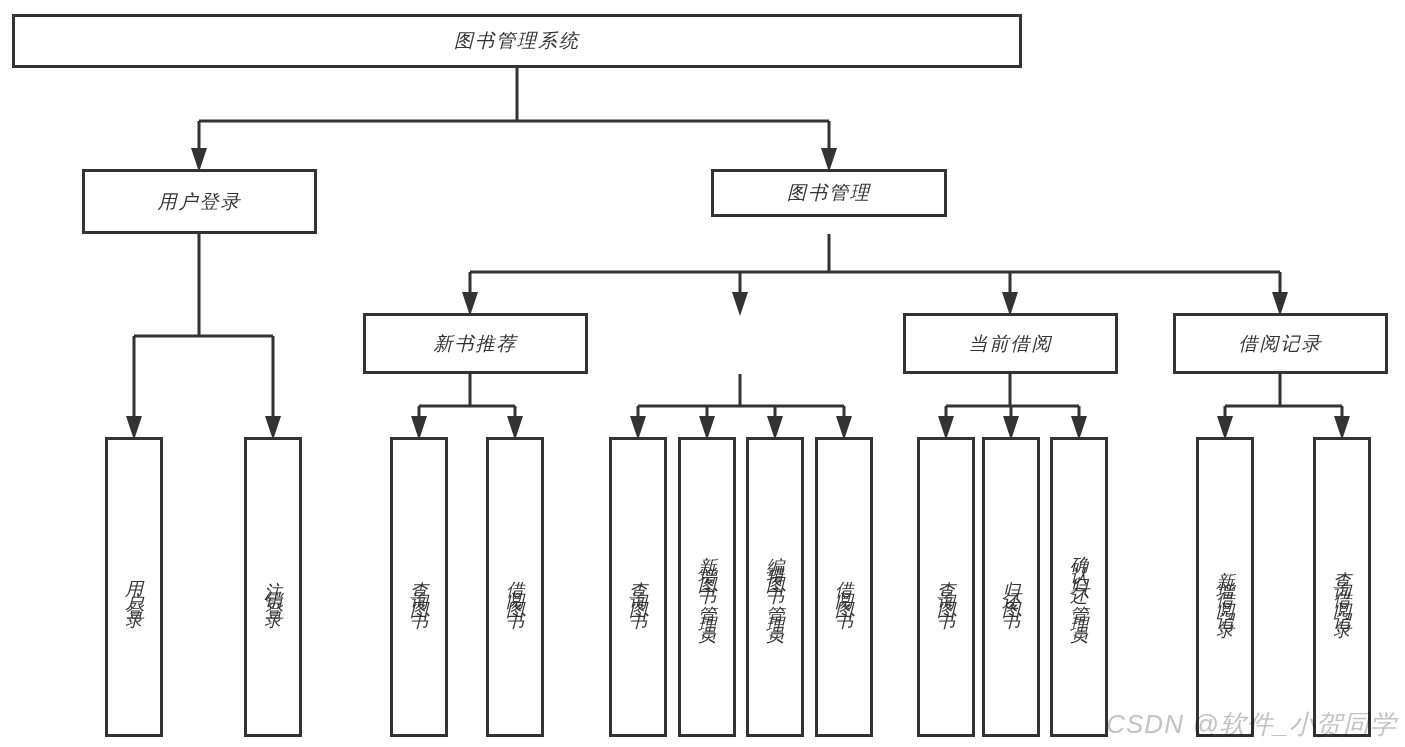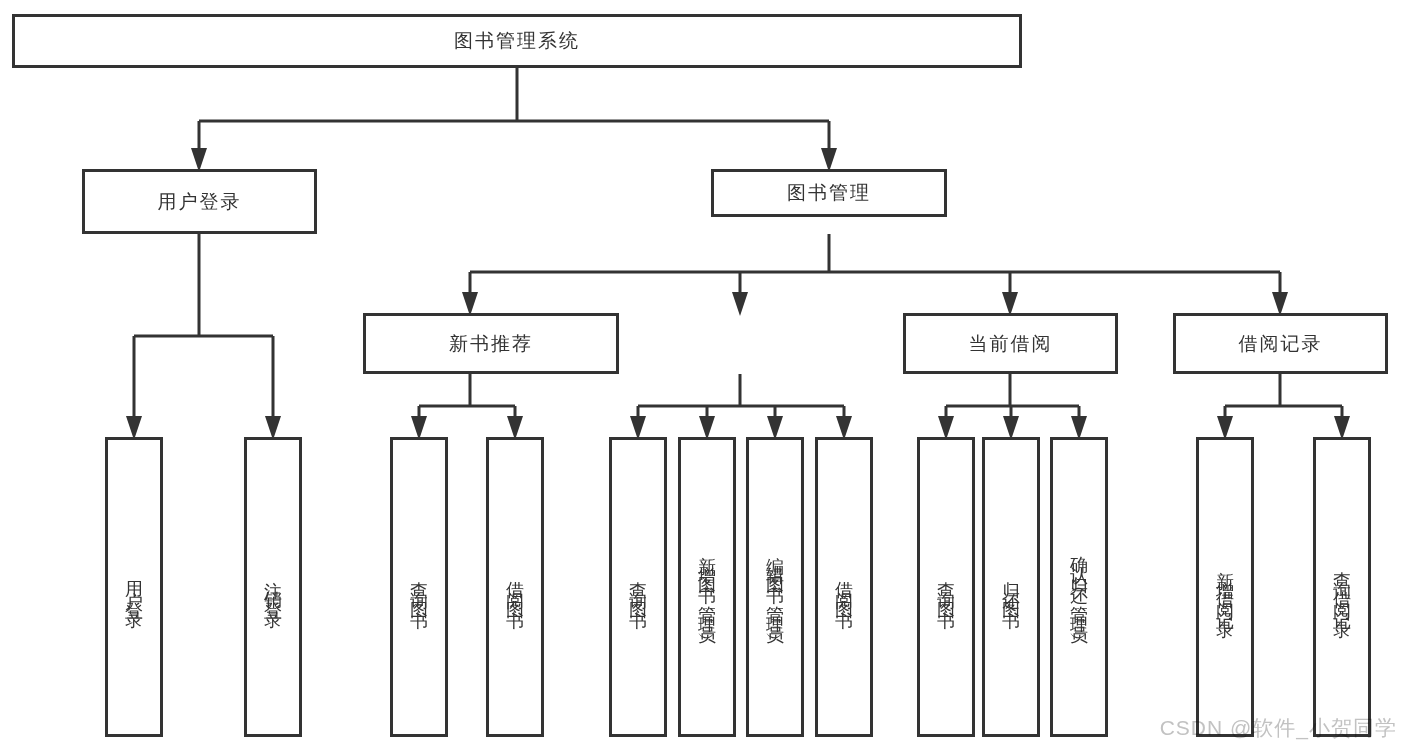--- a/index.html
+++ b/index.html
@@ -8,20 +8,21 @@
     --bg:#ffffff;
     --wm:#c2c2c2;
   }
   html,body{margin:0;padding:0;background:#fff;}
   .canvas{
     position:relative;
     width:1405px;height:747px;
     background:var(--bg);
     font-family:"Liberation Sans","DejaVu Sans",sans-serif;
     overflow:hidden;
+    font-style:italic;
   }
   .wires{
     position:absolute;left:0;top:0;width:1405px;height:747px;
   }
   .wires path{
     fill:none;stroke:var(--line);stroke-width:3;
   }
   .wires polygon{
     fill:var(--line);stroke:none;
   }
@@ -45,21 +46,21 @@
     writing-mode:vertical-rl;
     text-orientation:mixed;
     font-size:18px;
     line-height:1;
     letter-spacing:10px;
     white-space:nowrap;
   }
   .watermark{
     position:absolute;
     right:8px;bottom:5px;
-    font-size:21px;
+    font-size:26px;
     letter-spacing:1px;
     color:var(--wm);
     mix-blend-mode:multiply;
     white-space:nowrap;
     pointer-events:none;
     text-align:center;
   }
 </style>
 </head>
 <body>
@@ -101,21 +102,21 @@
     <span>图书管理系统</span>
   </div>
 
   <div class="node h" style="left:82px;top:169px;width:235px;height:65px">
     <span>用户登录</span>
   </div>
   <div class="node h" style="left:711px;top:169px;width:236px;height:48px">
     <span>图书管理</span>
   </div>
 
-  <div class="node h" style="left:363px;top:313px;width:256px;height:61px">
+  <div class="node h" style="left:363px;top:313px;width:225px;height:61px">
     <span>新书推荐</span>
   </div>
   <div class="node h" style="left:1173px;top:313px;width:215px;height:61px">
     <span>借阅记录</span>
   </div>
   <div class="node h" style="left:903px;top:313px;width:215px;height:61px">
     <span>当前借阅</span>
   </div>
 
   <div class="node v" style="left:105px">

